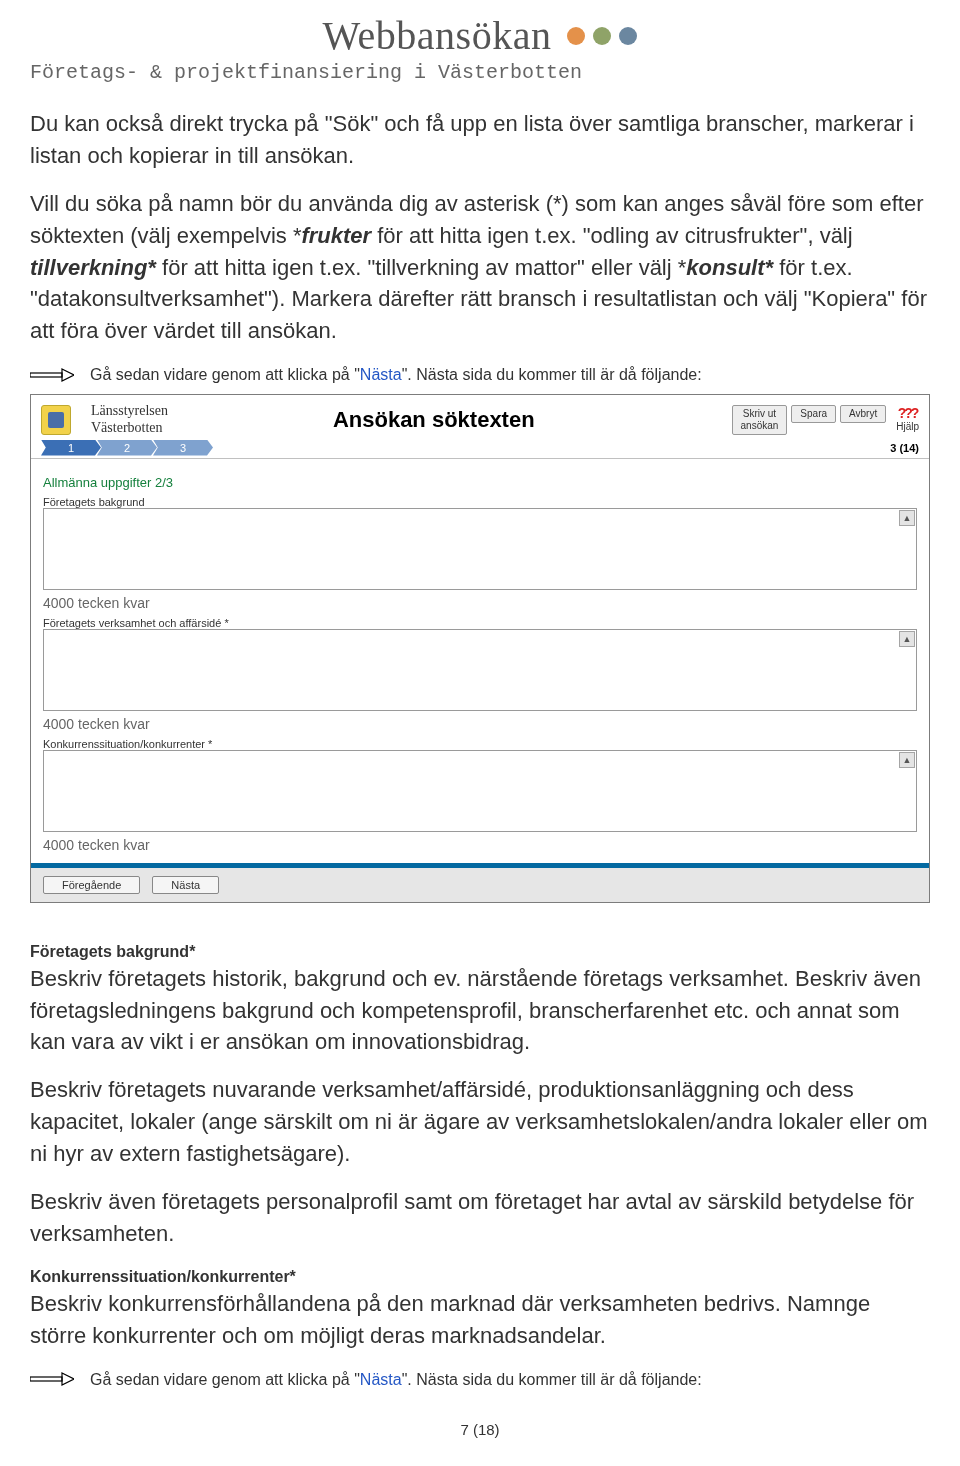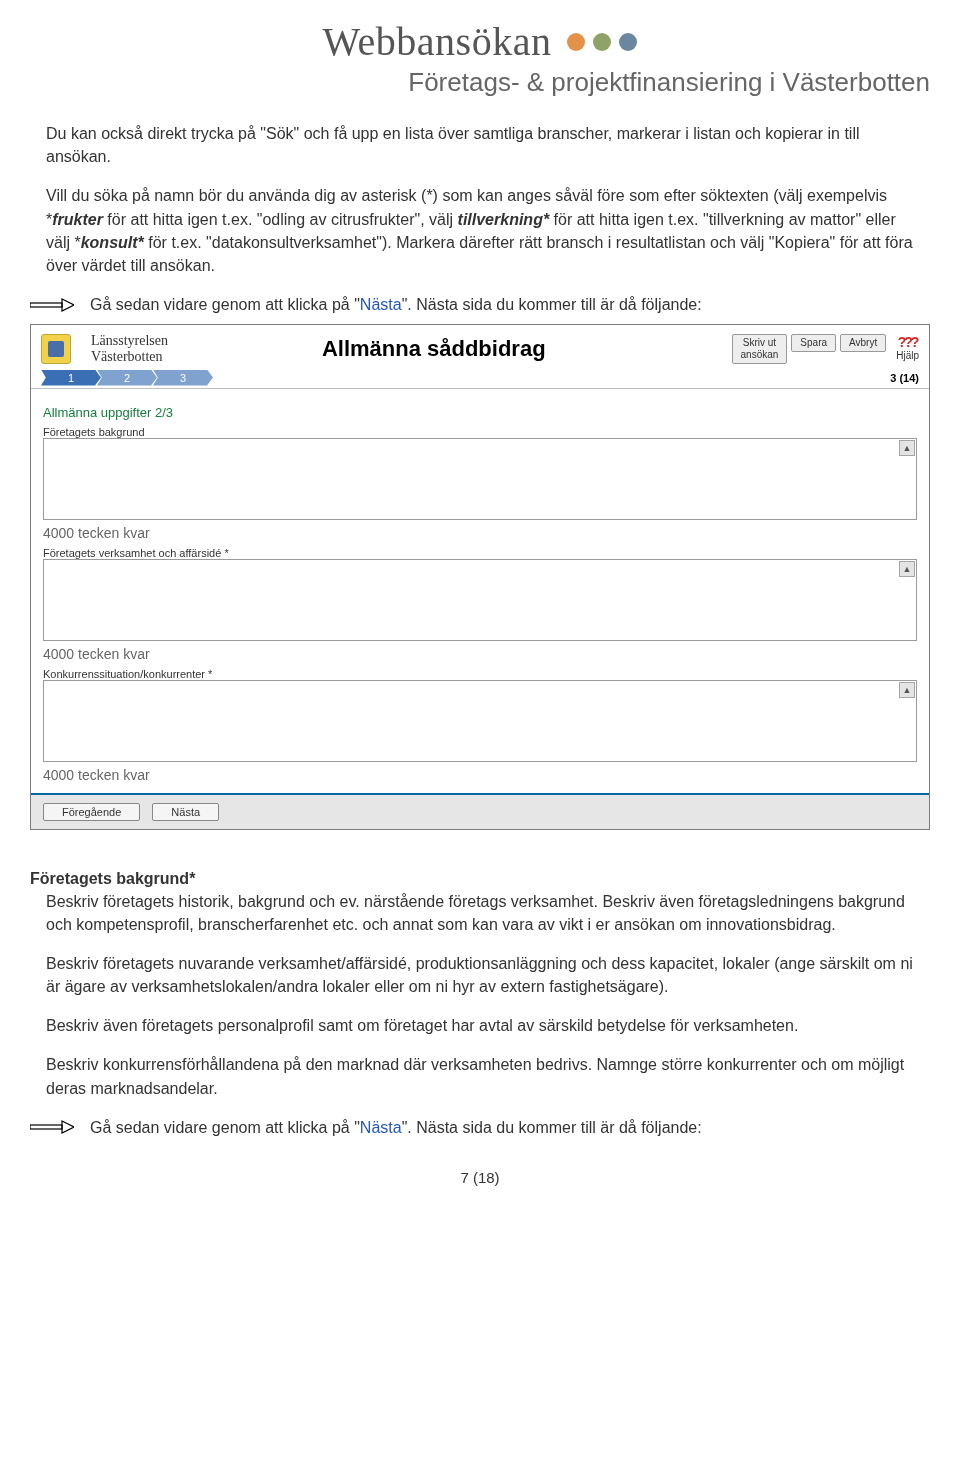--- a/index.html
+++ b/index.html
@@ -7,22 +7,22 @@
     padding: 0;
     font-family: Verdana, Arial, sans-serif;
     color: #333;
     background: #fff;
     width: 960px;
   }
   .page {
     padding: 0 30px 30px 30px;
   }
   .header {
-    text-align: right;
-    padding: 18px 0 8px 0;
+    text-align: left;
+    padding: 12px 0 8px 0;
   }
   .brand-line {
     display: flex;
     justify-content: center;
     align-items: center;
     gap: 10px;
   }
   .brand-text {
     font-family: "Times New Roman", serif;
     font-size: 40px;
@@ -37,29 +37,29 @@
   .dot {
     width: 18px;
     height: 18px;
     border-radius: 50%;
     display: inline-block;
   }
   .dot-orange { background: #e4914a; }
   .dot-green { background: #8fa368; }
   .dot-blue { background: #6b87a0; }
   .sub-brand {
-    font-family: Liberation Sans, sans-serif;
-    font-size: 26px;
+    font-family: Liberation Mono, monospace;
+    font-size: 20px;
     color: #666;
     margin-top: 2px;
   }
   .body-text {
-    font-size: 16px;
+    font-size: 22px;
     line-height: 1.45;
-    margin: 16px 16px;
+    margin: 16px 0;
   }
   .body-text b, .bold { font-weight: bold; }
   .blue { color: #2457c5; }
   .arrow-line {
     display: flex;
     align-items: center;
     gap: 16px;
     margin: 16px 0 8px 0;
     font-size: 16px;
     line-height: 1.45;
@@ -194,21 +194,21 @@
     padding: 4px;
   }
   .char-left {
     font-size: 14px;
     color: #666;
     margin-top: 2px;
   }
   .app-footer {
     background: #e6e6e6;
     padding: 8px 12px;
-    border-top: 2px solid #0369a1;
+    border-top: 5px solid #0369a1;
     display: flex;
     gap: 12px;
   }
   .nav-btn {
     font-size: 11px;
     padding: 2px 18px;
     border: 1px solid #888;
     background: #f5f5f5;
     border-radius: 2px;
     cursor: pointer;
@@ -274,21 +274,21 @@
     </span>
   </div>
 
   <div class="app-panel">
     <div class="app-topbar">
       <div class="crest"></div>
       <div class="org-name">
         <div class="l1">Länsstyrelsen</div>
         <div class="l2">Västerbotten</div>
       </div>
-      <div class="app-title">Allmänna såddbidrag</div>
+      <div class="app-title">Ansökan söktexten</div>
       <div class="app-actions">
         <div class="btn-small">Skriv ut
 ansökan</div>
         <div class="btn-small">Spara</div>
         <div class="btn-small">Avbryt</div>
         <div class="help">
           <div class="q">???</div>
           <div>Hjälp</div>
         </div>
       </div>
@@ -333,20 +333,21 @@
       <div class="nav-btn">Nästa</div>
     </div>
   </div>
 
   <div class="block-heading">Företagets bakgrund*</div>
   <div class="body-text" style="margin-top:2px">Beskriv företagets historik, bakgrund och ev. närstående företags verksamhet. Beskriv även företagsledningens bakgrund och kompetensprofil, branscherfarenhet etc. och annat som kan vara av vikt i er ansökan om innovationsbidrag.</div>
 
   <div class="body-text" style="margin-top:2px">Beskriv företagets nuvarande verksamhet/affärsidé, produktionsanläggning och dess kapacitet, lokaler (ange särskilt om ni är ägare av verksamhetslokalen/andra lokaler eller om ni hyr av extern fastighetsägare).</div>
   <div class="body-text">Beskriv även företagets personalprofil samt om företaget har avtal av särskild betydelse för verksamheten.</div>
 
+  <div class="block-heading">Konkurrenssituation/konkurrenter*</div>
   <div class="body-text" style="margin-top:2px">Beskriv konkurrensförhållandena på den marknad där verksamheten bedrivs. Namnge större konkurrenter och om möjligt deras marknadsandelar.</div>
 
   <div class="arrow-line">
     <svg class="arrow-icon" width="44" height="16">
       <rect x="0" y="6" width="32" height="4" fill="none" stroke="#000" stroke-width="1.2"></rect>
       <polygon points="32,2 44,8 32,14" fill="none" stroke="#000" stroke-width="1.2"></polygon>
     </svg>
     <span class="txt">
       <span>Gå sedan vidare genom att klicka på "</span><span class="blue">Nästa</span><span>". Nästa sida du kommer till är då följande:</span>
     </span>

